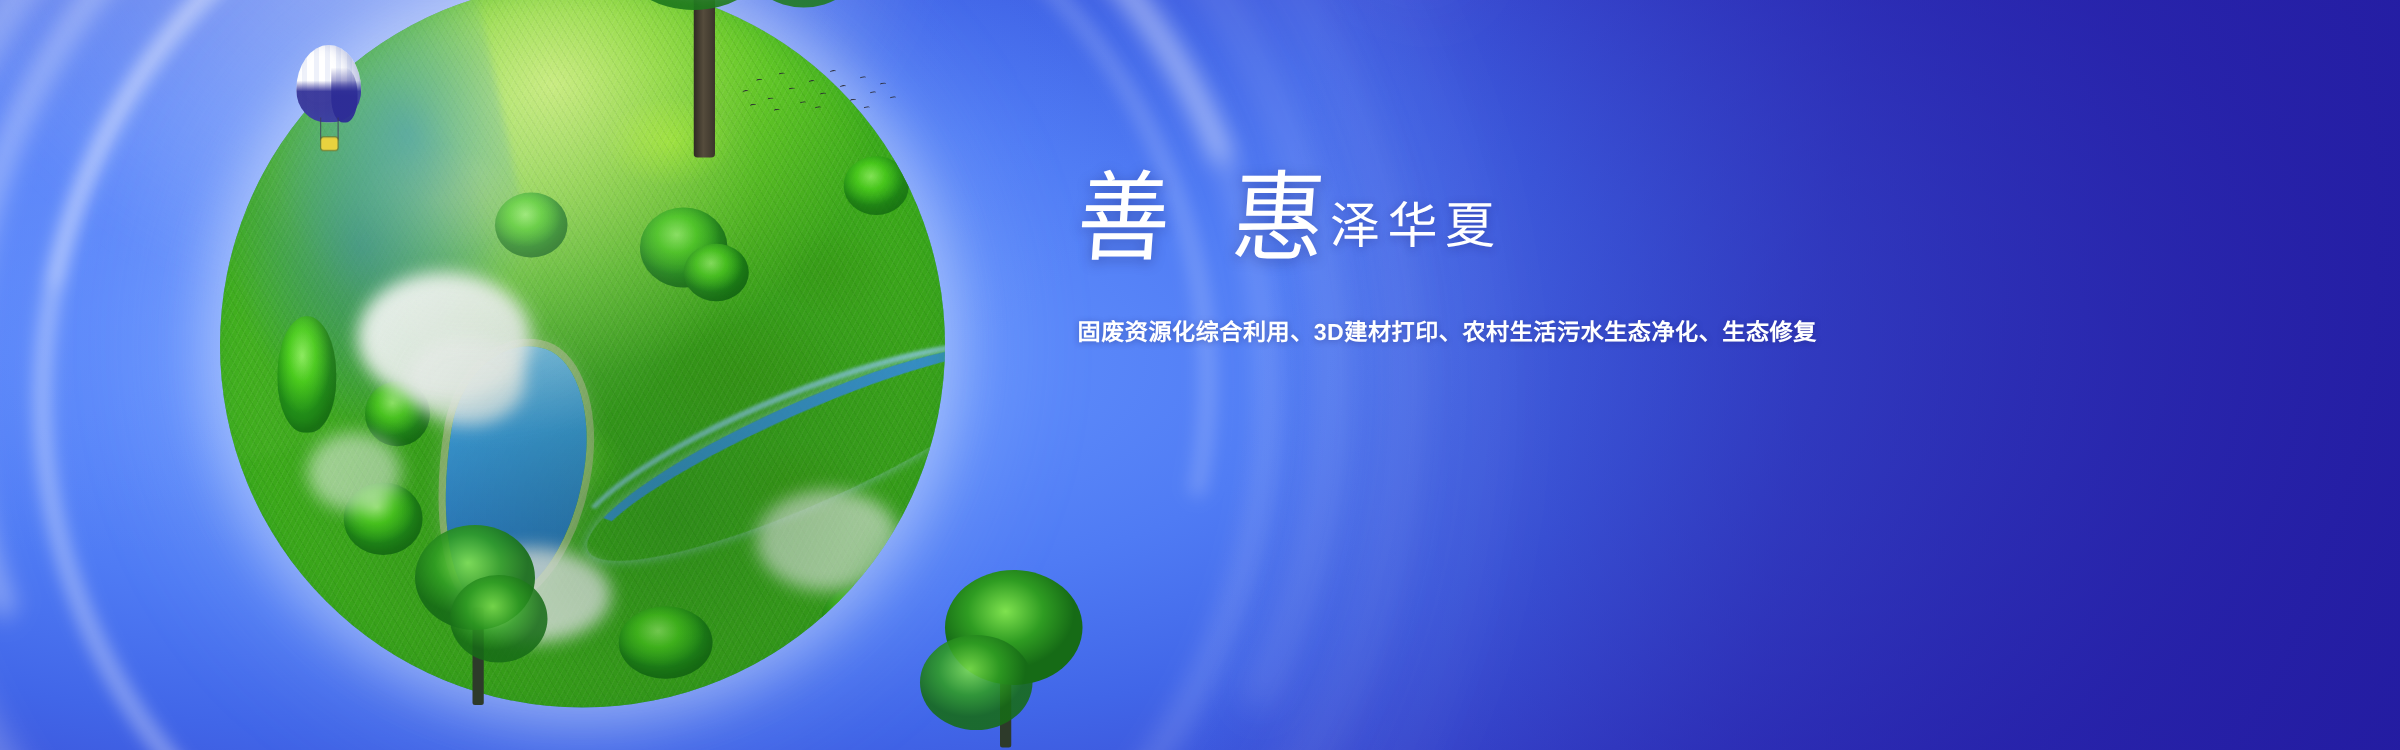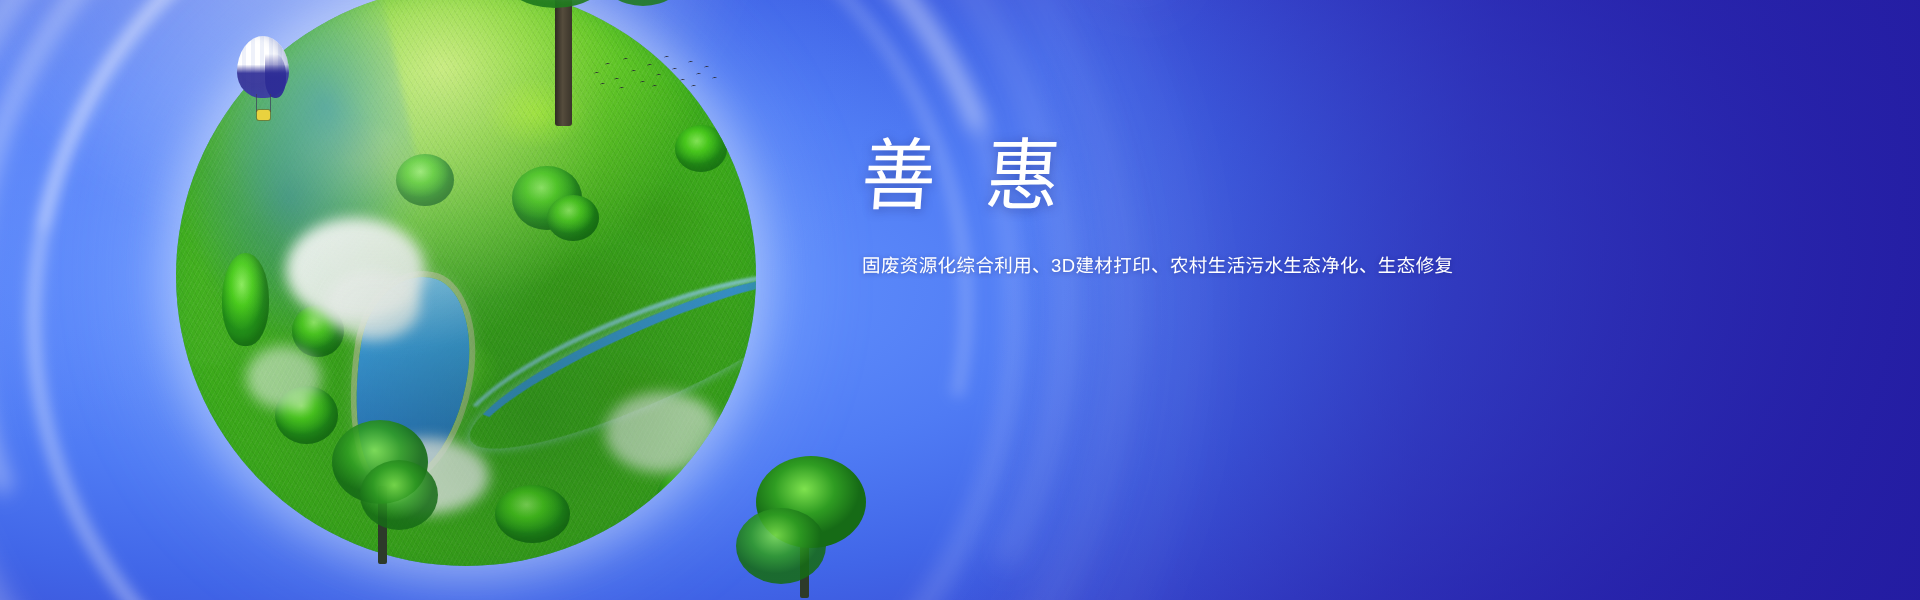--- a/index.html
+++ b/index.html
@@ -320,21 +320,21 @@
     font-size:27px;
     letter-spacing:9px;
     font-weight:400;
     white-space:nowrap;
     text-shadow:0 1px 6px rgba(20,20,90,.35);
   }
   .descline{
     margin-top:21px;
     font-size:18.5px;
     letter-spacing:.4px;
-    font-weight:400;
+    font-weight:700;
     white-space:nowrap;
     text-shadow:0 1px 5px rgba(20,20,90,.35);
   }
   .cta{
     margin-top:26px;
     display:inline-flex;
     align-items:center;
     justify-content:center;
     gap:9px;
     width:138px; height:42px;
@@ -455,20 +455,21 @@
   </div>
 
   <div class="copy">
 
     <div class="headline">
       <span class="hl-group">
         <span class="hl-big">善</span>
       </span>
       <span class="hl-group">
         <span class="hl-big">惠</span>
+        <span class="hl-small">泽华夏</span>
       </span>
     </div>
 
 
     <div class="descline">固废资源化综合利用、3D建材打印、农村生活污水生态净化、生态修复</div>
 
 
   </div>
 
 </div>

